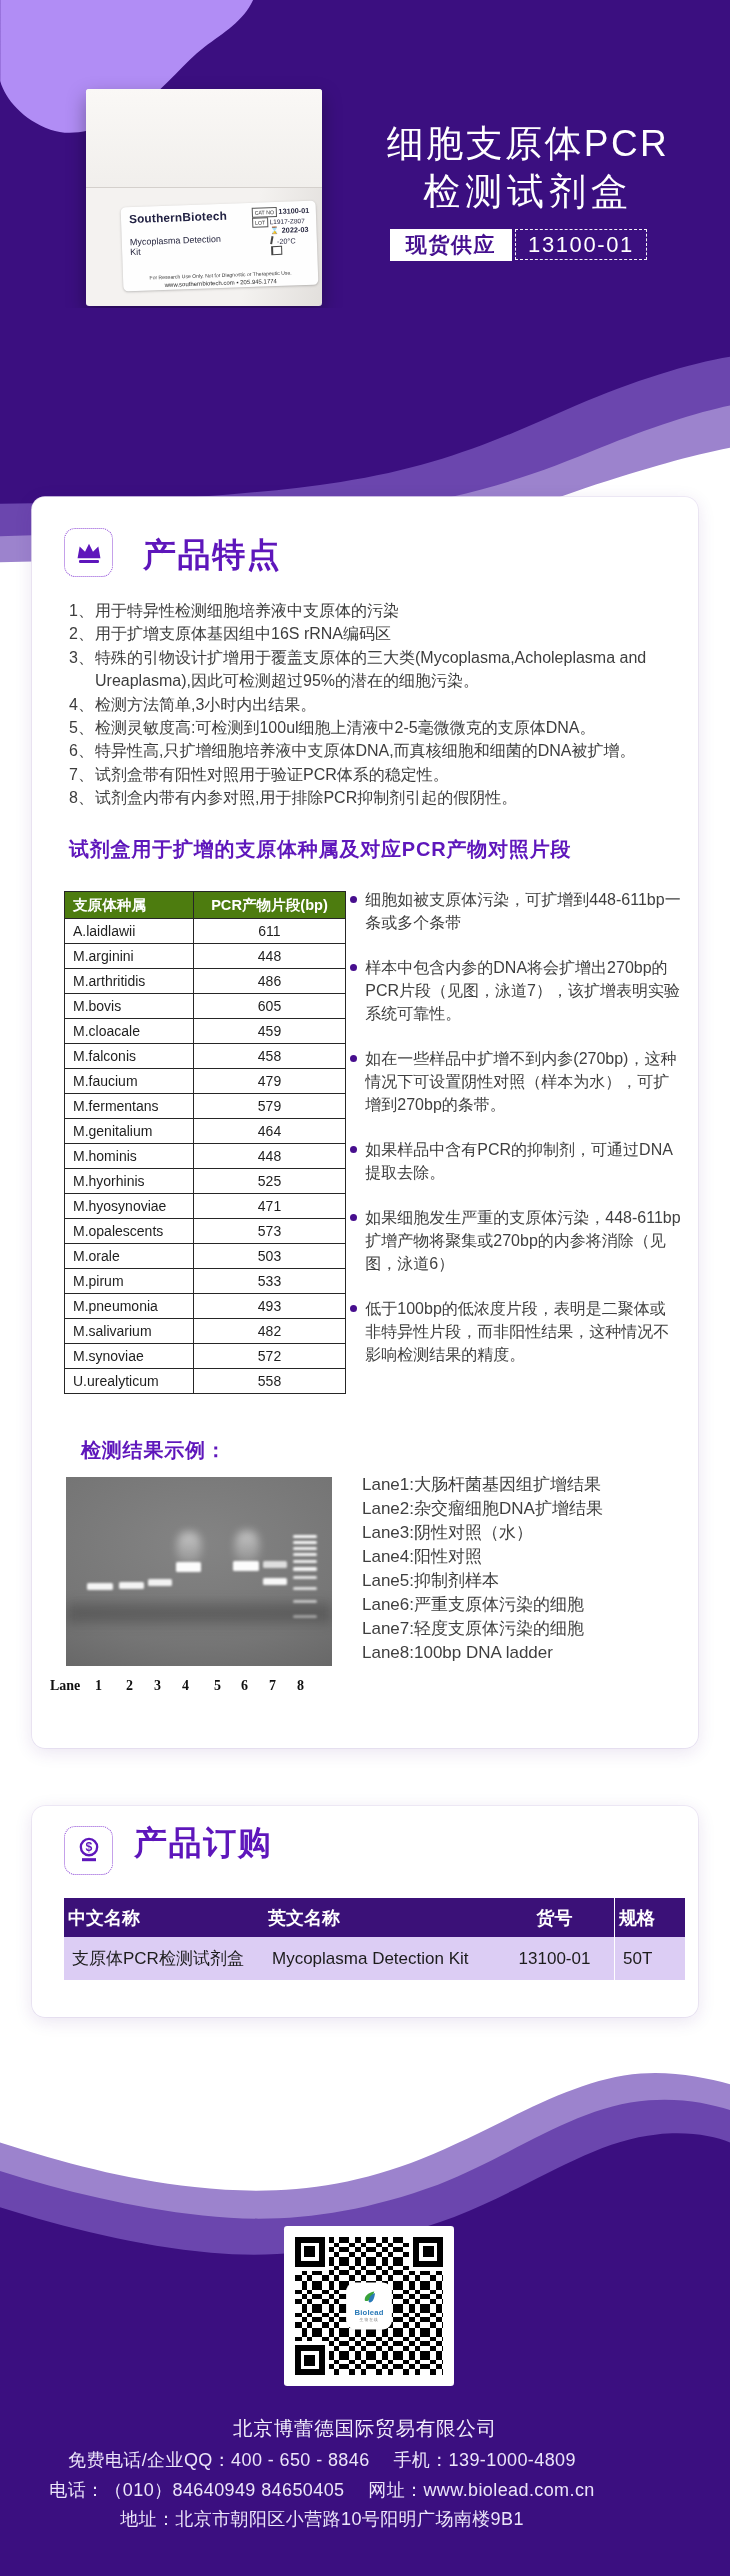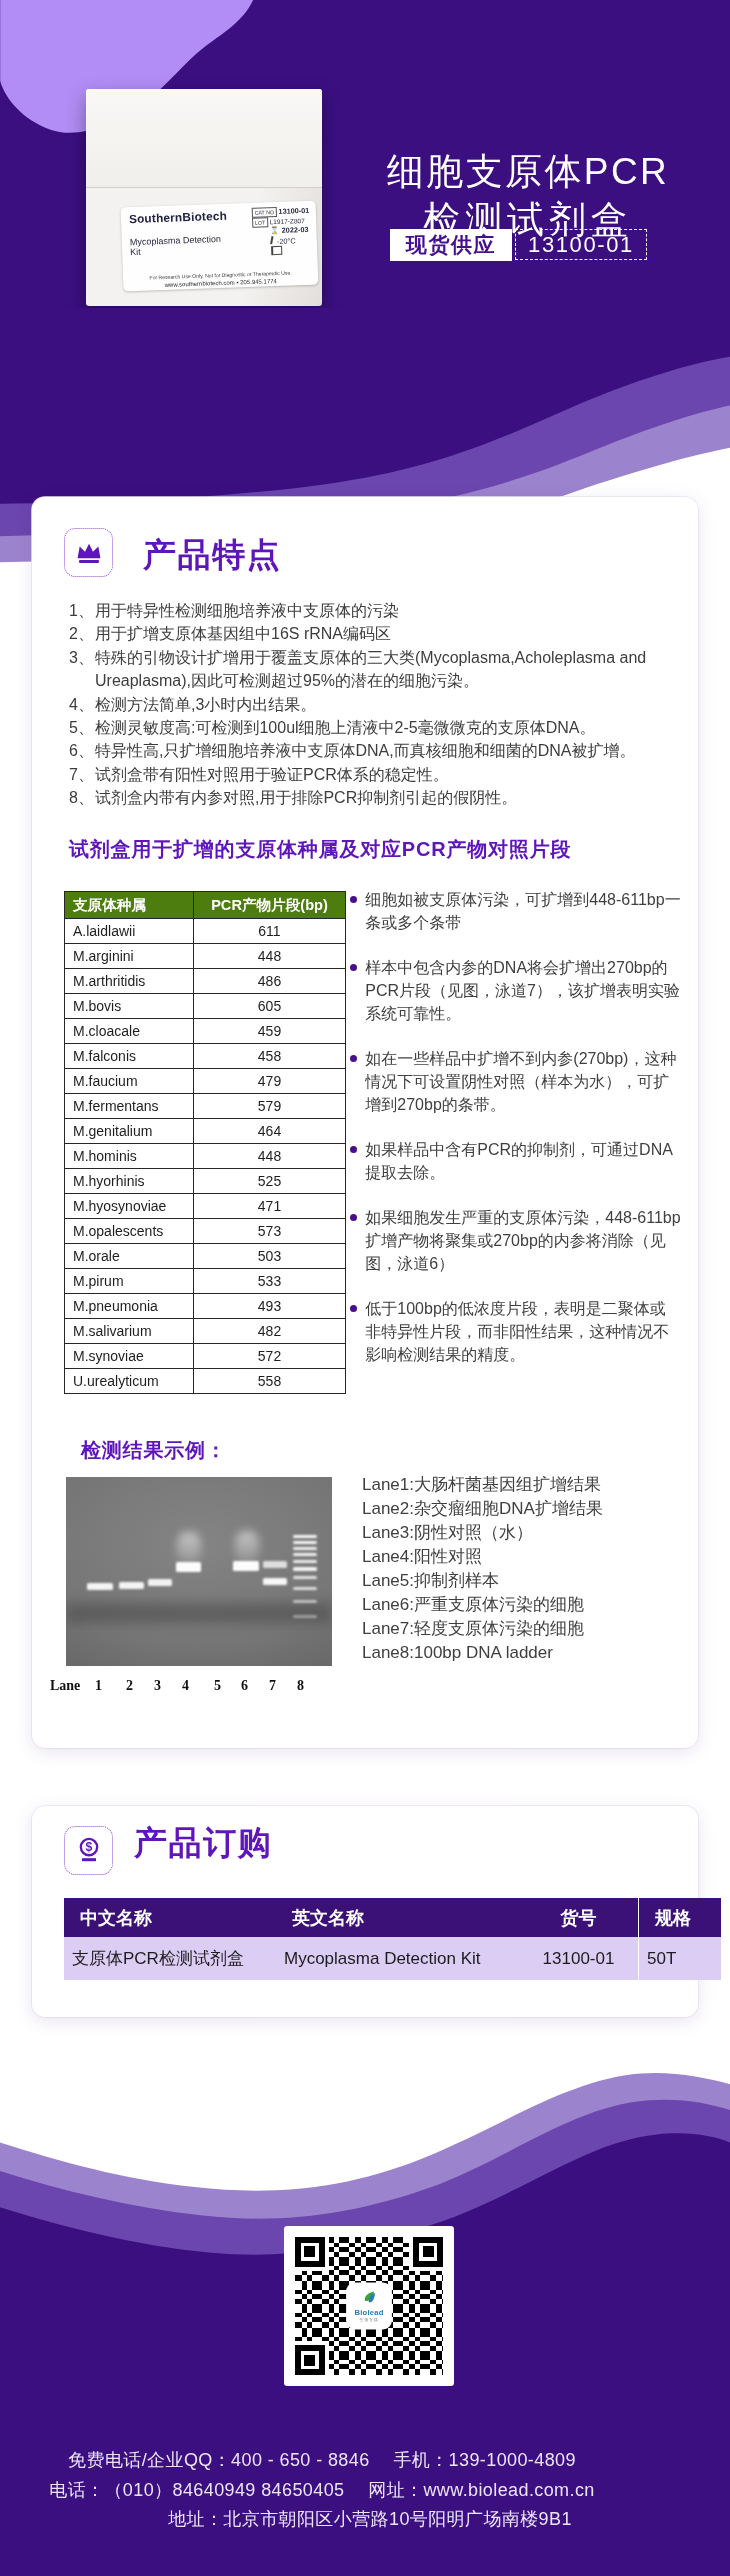--- a/index.html
+++ b/index.html
@@ -9,21 +9,21 @@
   
   .hero-bg{position:absolute;left:0;top:0;width:730px;height:310px;background:#3b0f80;}
   .hero-wave{position:absolute;left:0;top:308px;width:730px;height:260px;display:block;}
   .blob{position:absolute;left:0;top:0;width:276px;height:154px;display:block;}
   .dash-curve{position:absolute;left:0;top:300px;width:373px;height:170px;display:block;}
   .dots{position:absolute;left:39px;top:420px;width:29px;height:47px;opacity:.5;
         background-image:radial-gradient(rgba(255,255,255,.8) 0.9px,transparent 1.3px);
         background-size:6.5px 6.5px;transform:rotate(18deg);}
 
   .hero-title{position:absolute;left:333px;top:120px;width:390px;text-align:center;color:#fff;}
-  .hero-title .t1{font-size:37px;font-weight:500;letter-spacing:2.4px;line-height:47px;margin-top:28px;}
+  .hero-title .t1{font-size:37px;font-weight:500;letter-spacing:2.4px;line-height:47px;}
   .hero-title .t2{font-size:37px;font-weight:500;letter-spacing:4.9px;line-height:49px;}
   .badge-stock{position:absolute;left:390px;top:229px;width:122px;height:32px;background:#fff;
                color:#45108f;font-size:21px;font-weight:bold;letter-spacing:1.6px;text-align:center;line-height:32px;}
   .badge-cat{position:absolute;left:515px;top:229px;width:130px;height:29px;border:1.6px dashed rgba(255,255,255,.95);
              color:#fff;font-size:22px;letter-spacing:1.6px;text-align:center;line-height:29px;}
 
   
   .pbox{position:absolute;left:86px;top:89px;width:236px;height:217px;background:linear-gradient(100deg,#f4f2f0 70%,#e2dfdc 100%);
         border-radius:3.2px;box-shadow:0 8px 19.5px rgba(0,0,0,.35);}
   .pbox .flap{position:absolute;left:0;top:0;width:100%;height:98px;background:linear-gradient(180deg,#faf8f6,#f1efec);
@@ -82,21 +82,21 @@
   .darksmear{position:absolute;left:0;top:126px;width:100%;height:19.5px;background:rgba(30,30,30,.28);filter:blur(5.7px);}
   .lane-row{position:absolute;left:0px;top:1181px;width:341px;height:19.5px;font-family:"Liberation Serif","DejaVu Serif",serif;
             font-weight:bold;font-size:14px;color:#111;}
   .lane-row span{position:absolute;top:0;}
 
   .lane-desc{position:absolute;left:330px;top:976px;list-style:none;margin:0;padding:0;}
   .lane-desc li{font-size:17px;line-height:24px;color:#3f3f3f;}
 
   
   .ord-table{position:absolute;left:32px;top:92px;border-collapse:collapse;table-layout:fixed;width:604px;}
-  .ord-table th{background:#3b1178;color:#fff;font-size:18px;font-weight:bold;height:37px;text-align:left;padding-left:16px;}
+  .ord-table th{background:#3b1178;color:#fff;font-size:18px;font-weight:bold;height:37px;text-align:left;padding-left:4px;}
   .ord-table td{background:#dccdf4;color:#1c1c1c;font-size:17px;height:41px;text-align:left;padding-left:8px;}
   .ord-table .w1{width:195px;}.ord-table .w2{width:227px;}.ord-table .w3{width:117px;}.ord-table .w4{width:65px;}
   .ord-table .cen{text-align:center;padding-left:0;}
   .ord-table .div{border-left:1.6px solid #fff;}
 
   
   .footer-wave{position:absolute;left:0;top:2029px;width:730px;height:227px;display:block;}
   .footer-solid{position:absolute;left:0;top:2255px;width:730px;height:321px;background:#3b0f80;}
   .qr{position:absolute;left:284px;top:2226px;width:170px;height:160px;background:#fff;border-radius:3.2px;}
   .qr-pattern{position:absolute;left:10.6px;top:10.6px;right:10.6px;bottom:10.6px;
@@ -106,21 +106,21 @@
       background-blend-mode:difference;}
   .finder{position:absolute;width:18px;height:18px;border:6.5px solid #000;background:#fff;box-shadow:0 0 0 4px #fff;}
   .finder .in{position:absolute;left:3.2px;top:3.2px;width:11.4px;height:11.4px;background:#000;}
   .qr-logo{position:absolute;left:50%;top:50%;transform:translate(-50%,-50%);width:41px;height:42px;background:#fff;
            border-radius:6.5px;box-shadow:0 0 0 2.4px #fff,0 0.8px 3.2px rgba(0,0,0,.4);text-align:center;}
   .qr-logo .bl{font-size:7.7px;font-weight:bold;color:#2a7ab8;letter-spacing:0.2px;}
   .qr-logo .sub{font-size:4px;color:#888;letter-spacing:0.8px;}
 
   .f-company{position:absolute;left:0;top:2415px;width:730px;text-align:center;color:#f3eefc;font-size:19.5px;letter-spacing:0.8px;}
   .f-line{position:absolute;left:0;width:644px;text-align:center;color:#ece5fa;font-size:18px;letter-spacing:0.4px;}
-  .f1{top:2448px;} .f2{top:2478px;} .f3{top:2507px;margin-left:48px;}
+  .f1{top:2448px;} .f2{top:2478px;} .f3{top:2507px;}
 </style>
 </head>
 <body>
 
 <div class="page">
 
   <div class="hero-bg"></div>
 
   <svg class="blob" viewBox="0 0 340 190">
     <path d="M0,0 H312 C300,26 276,40 252,58 C226,78 208,104 176,128 C142,154 96,172 62,160 C28,148 6,122 0,100 Z" fill="#b18df5"></path>
@@ -433,18 +433,19 @@
     <div class="qr-logo">
       <svg width="16" height="16" viewBox="0 0 20 20" style="margin-top:4px;">
         <path d="M4 14 C4 6 12 4 16 3 C14 9 12 15 5 15 Z" fill="#3aa33a"></path>
         <path d="M9 16 C9 9 14 6 17 5 C16 11 15 16 10 17 Z" fill="#2a7ab8"></path>
       </svg>
       <div class="bl">Biolead</div>
       <div class="sub">生物在线</div>
     </div>
   </div>
 
+  <div class="f-company">北京博蕾德国际贸易有限公司</div>
   <div class="f-line f1">免费电话/企业QQ：400 - 650 - 8846　 手机：139-1000-4809</div>
   <div class="f-line f2">电话：（010）84640949  84650405　 网址：www.biolead.com.cn</div>
   <div class="f-line f3">地址：北京市朝阳区小营路10号阳明广场南楼9B1</div>
 
 </div>
 
 
 </body></html>

